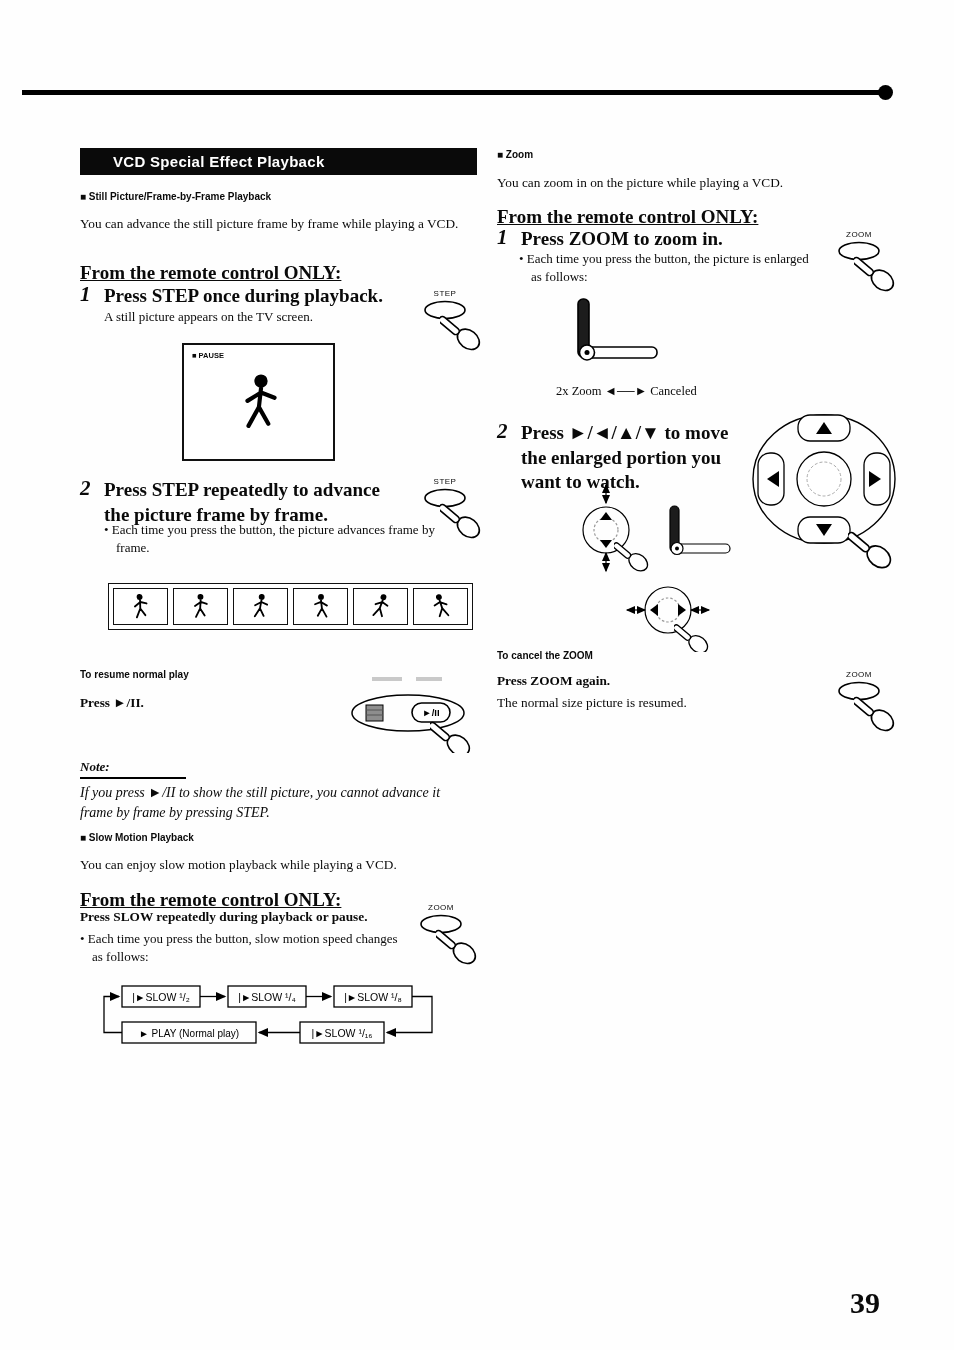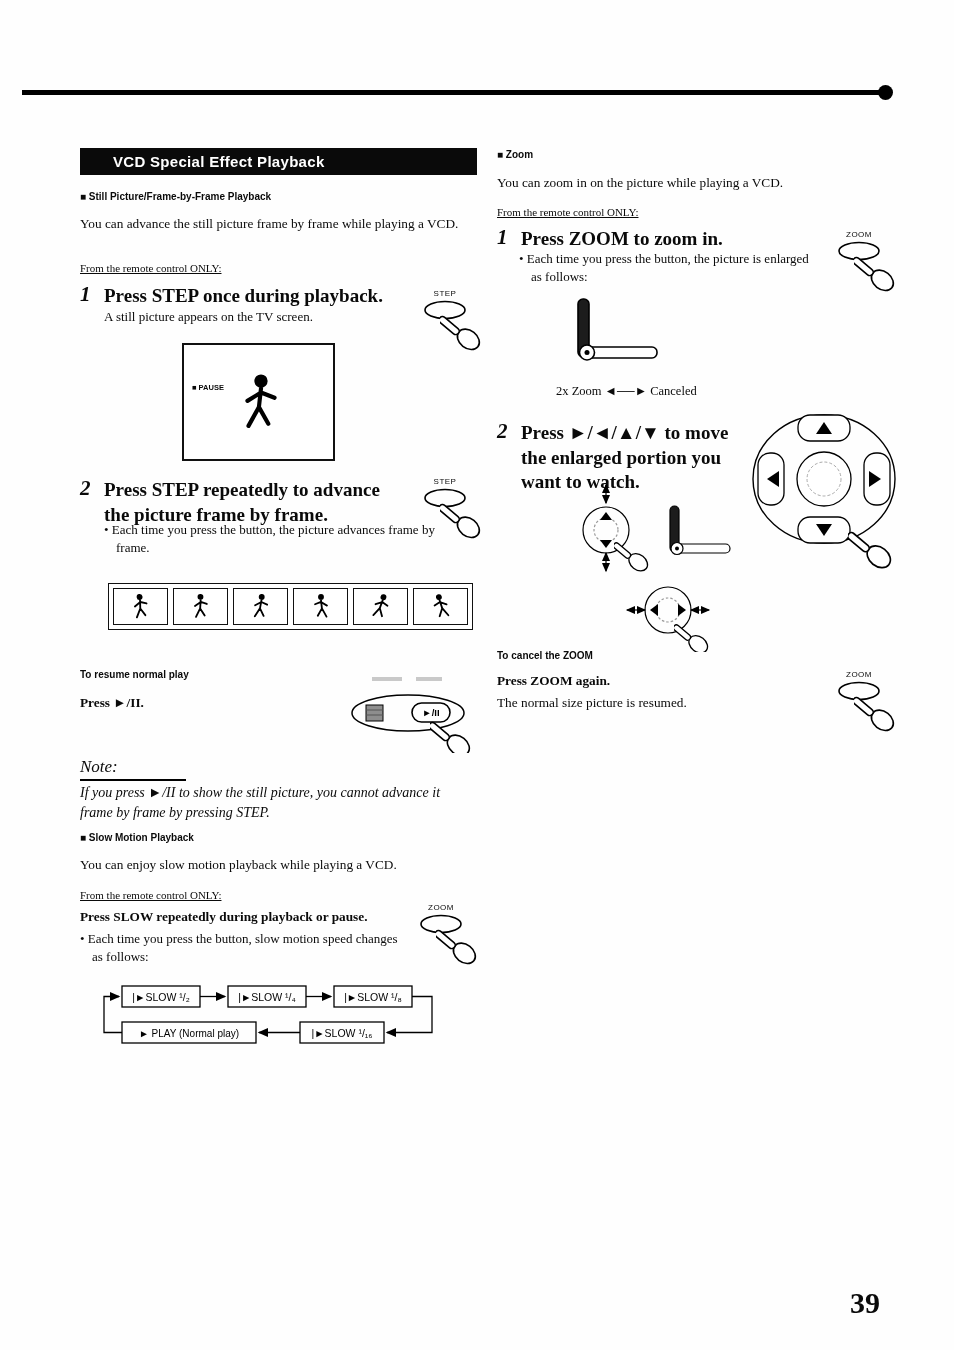--- a/index.html
+++ b/index.html
@@ -12,36 +12,36 @@
   .abs { position: absolute; }
   .rule { background: #000; }
   .rule-dot { width: 15px; height: 15px; border-radius: 50%; background:#000; }
   .bar-header {
     background: #0a0a0a; color: #fff;
     font-family: "Liberation Sans", sans-serif; font-weight: bold;
     font-size: 15px; line-height: 27px; padding-left: 33px; letter-spacing: .3px;
   }
   .h-sans { font-family: "Liberation Sans", sans-serif; font-weight: bold; font-size: 10px; }
   .body-text { font-size: 13.3px; line-height: 1.33; }
-  .remote-only { font-weight: normal; font-size: 11px; text-decoration: underline; }
+  .remote-only { font-weight: bold; font-size: 19px; text-decoration: underline; }
   .step-row { display: flex; align-items: flex-start; }
   .step-num { font-style: italic; font-weight: bold; font-size: 21px; line-height: 1; width: 24px; flex: 0 0 24px; }
   .step-text { font-weight: bold; font-size: 19px; line-height: 1.3; }
   .sub-text { font-size: 13px; line-height: 1.3; }
   .bullet { font-size: 13px; line-height: 1.35; padding-left: 12px; text-indent: -12px; }
   .bold-line { font-weight: bold; font-size: 13.3px; }
   .note-box { border-bottom: 2.5px solid #000; padding-bottom: 2px; }
-  .note-label { font-style: italic; font-weight: normal; font-size: 17px; text-align: right; }
+  .note-label { font-style: italic; font-weight: bold; font-size: 13px; text-align: right; }
   .italic-note { font-style: italic; font-size: 14px; line-height: 1.4; }
   .remote-btn-label {
     font-family: "Liberation Sans", sans-serif; font-size: 8px;
     width: 54px; text-align: center; letter-spacing: .5px; margin-bottom: 1px;
   }
   .tv-frame { border: 2px solid #111; background: #fff; }
-  .pause-label { font-family: "Liberation Sans", sans-serif; font-size: 7.5px; font-weight: bold; margin-top: 32px; }
+  .pause-label { font-family: "Liberation Sans", sans-serif; font-size: 7.5px; font-weight: bold; }
   .strip-outer { border: 1.5px solid #111; display: flex; gap: 5px; padding: 4px; background:#fff; }
   .strip-cell { border: 1px solid #111; width: 55px; height: 37px; display: flex; align-items: center; justify-content: center; }
   .caption { font-size: 12.5px; }
   .page-num { font-weight: bold; font-size: 30px; }
   svg text { font-family: "Liberation Sans", sans-serif; fill: #000; }
 </style>
 </head>
 <body>
 
 <svg width="0" height="0" style="position:absolute" aria-hidden="true">

